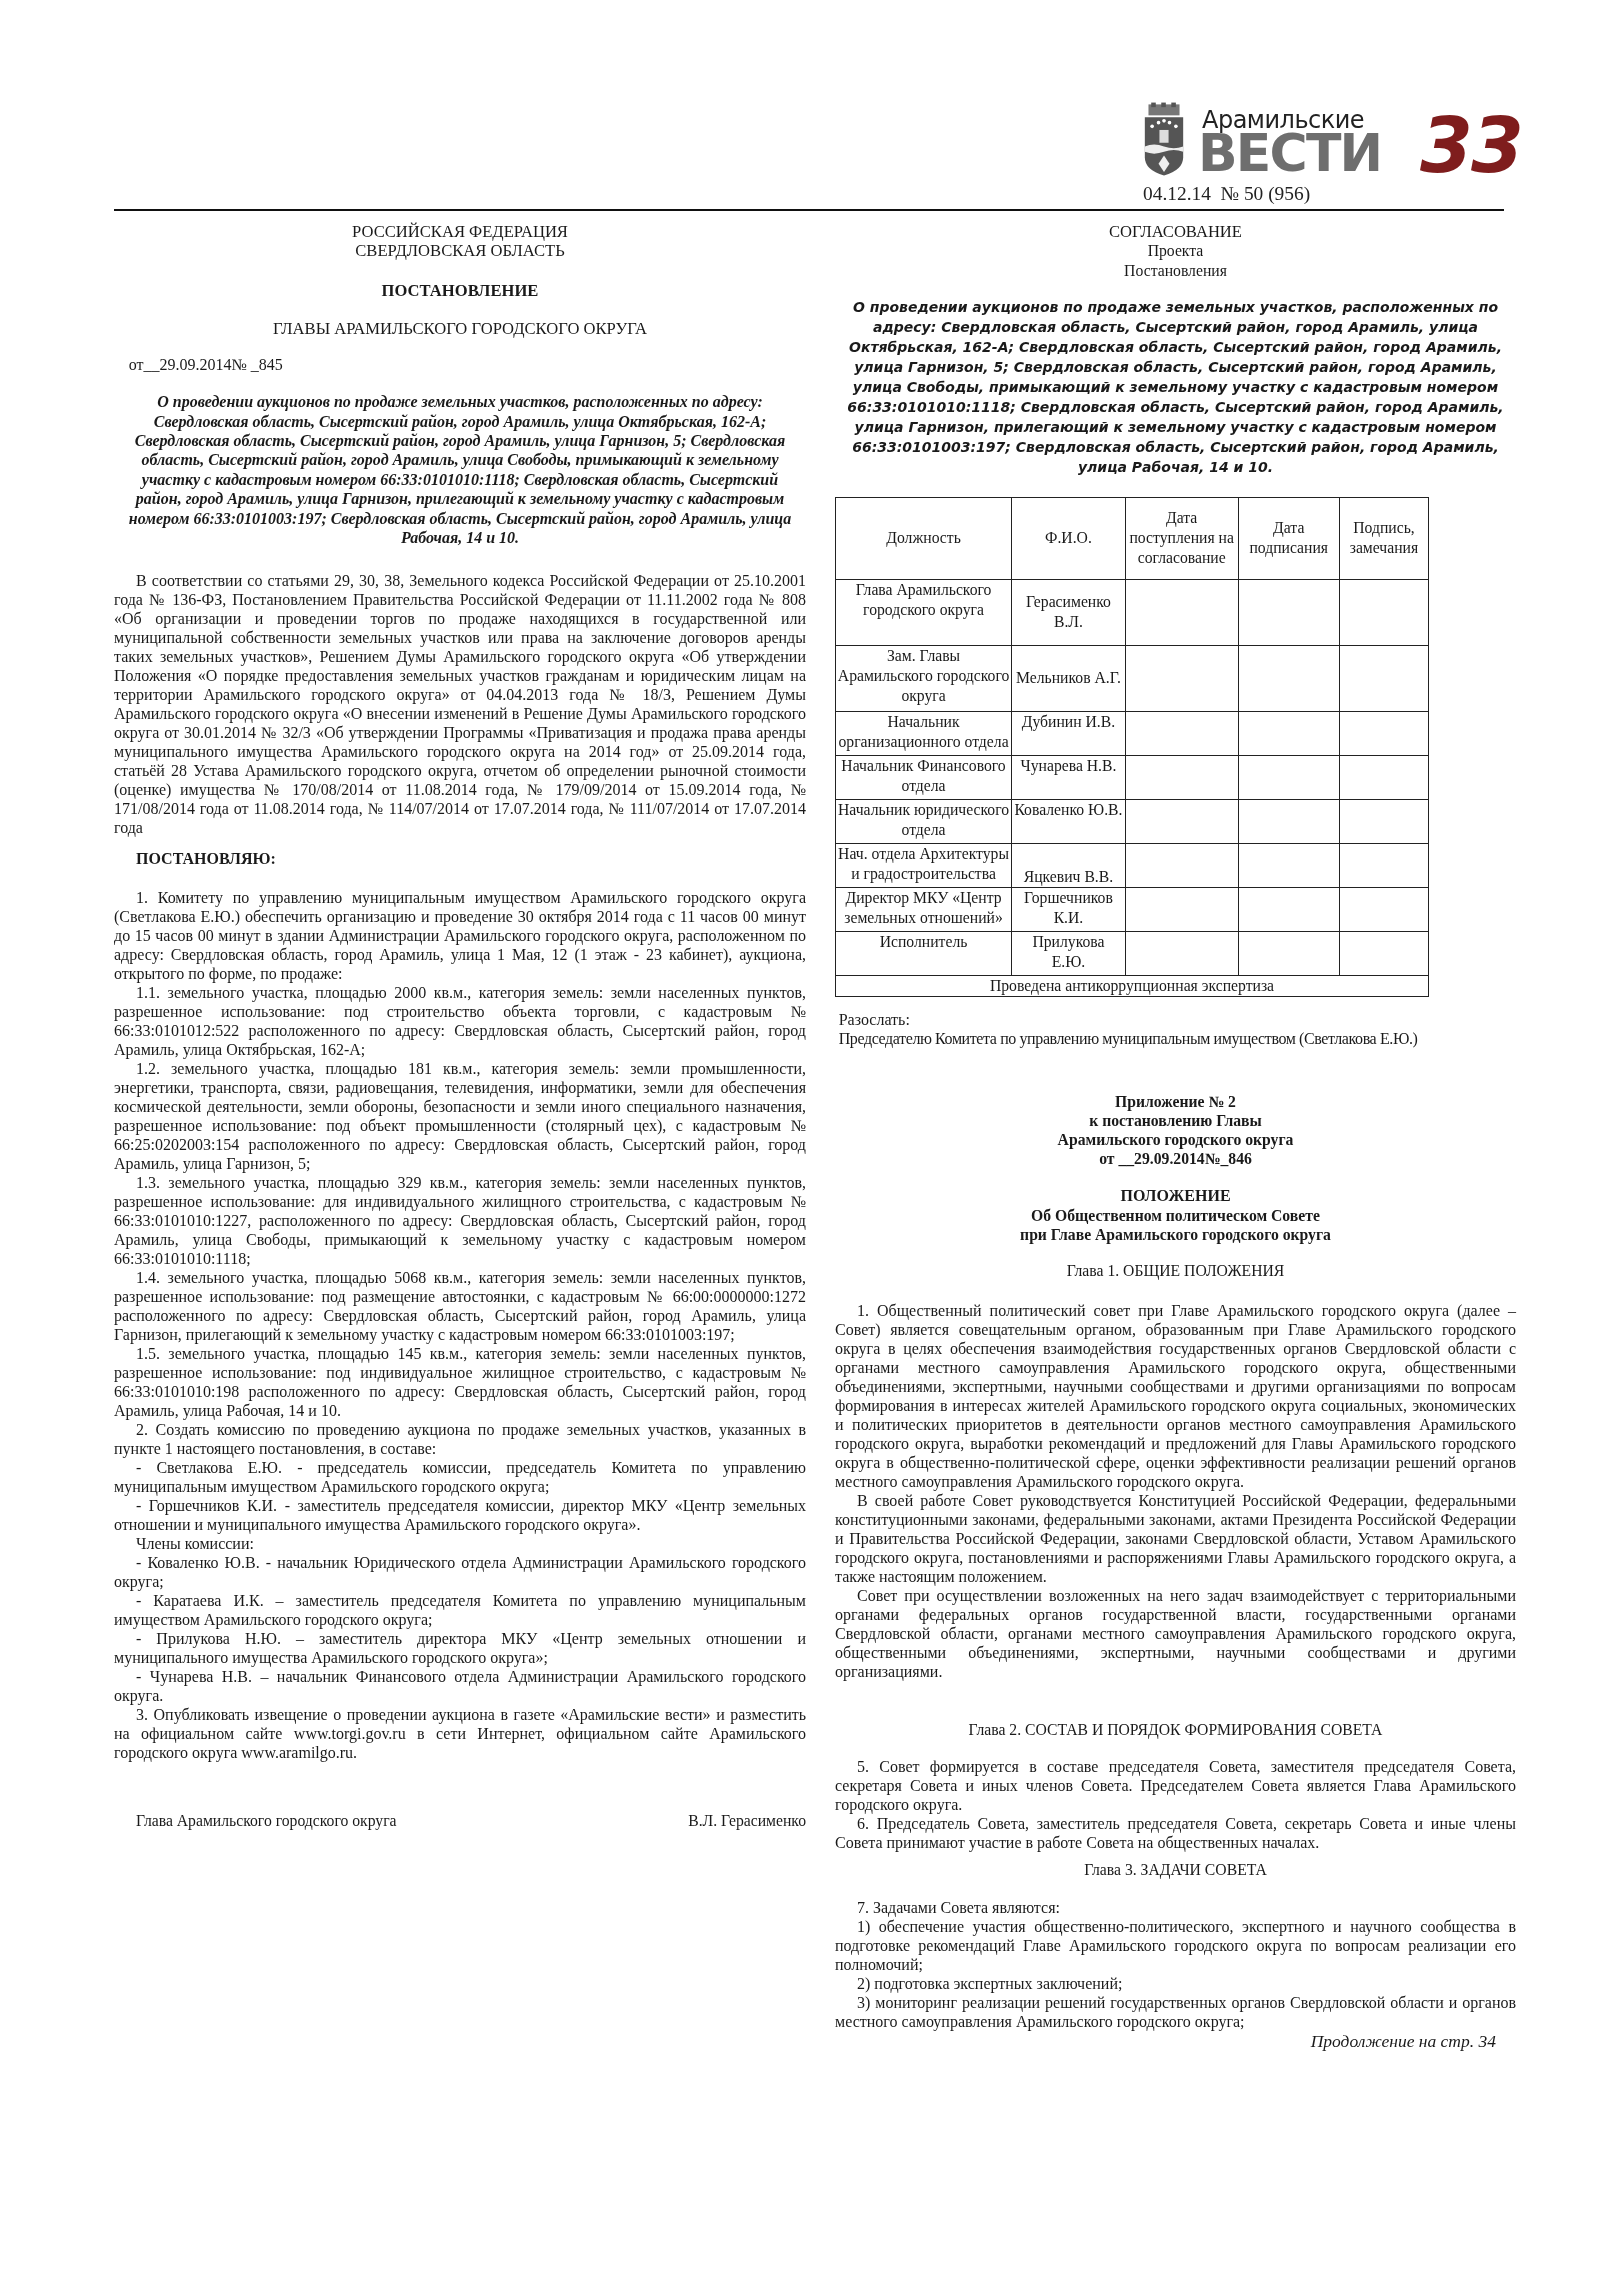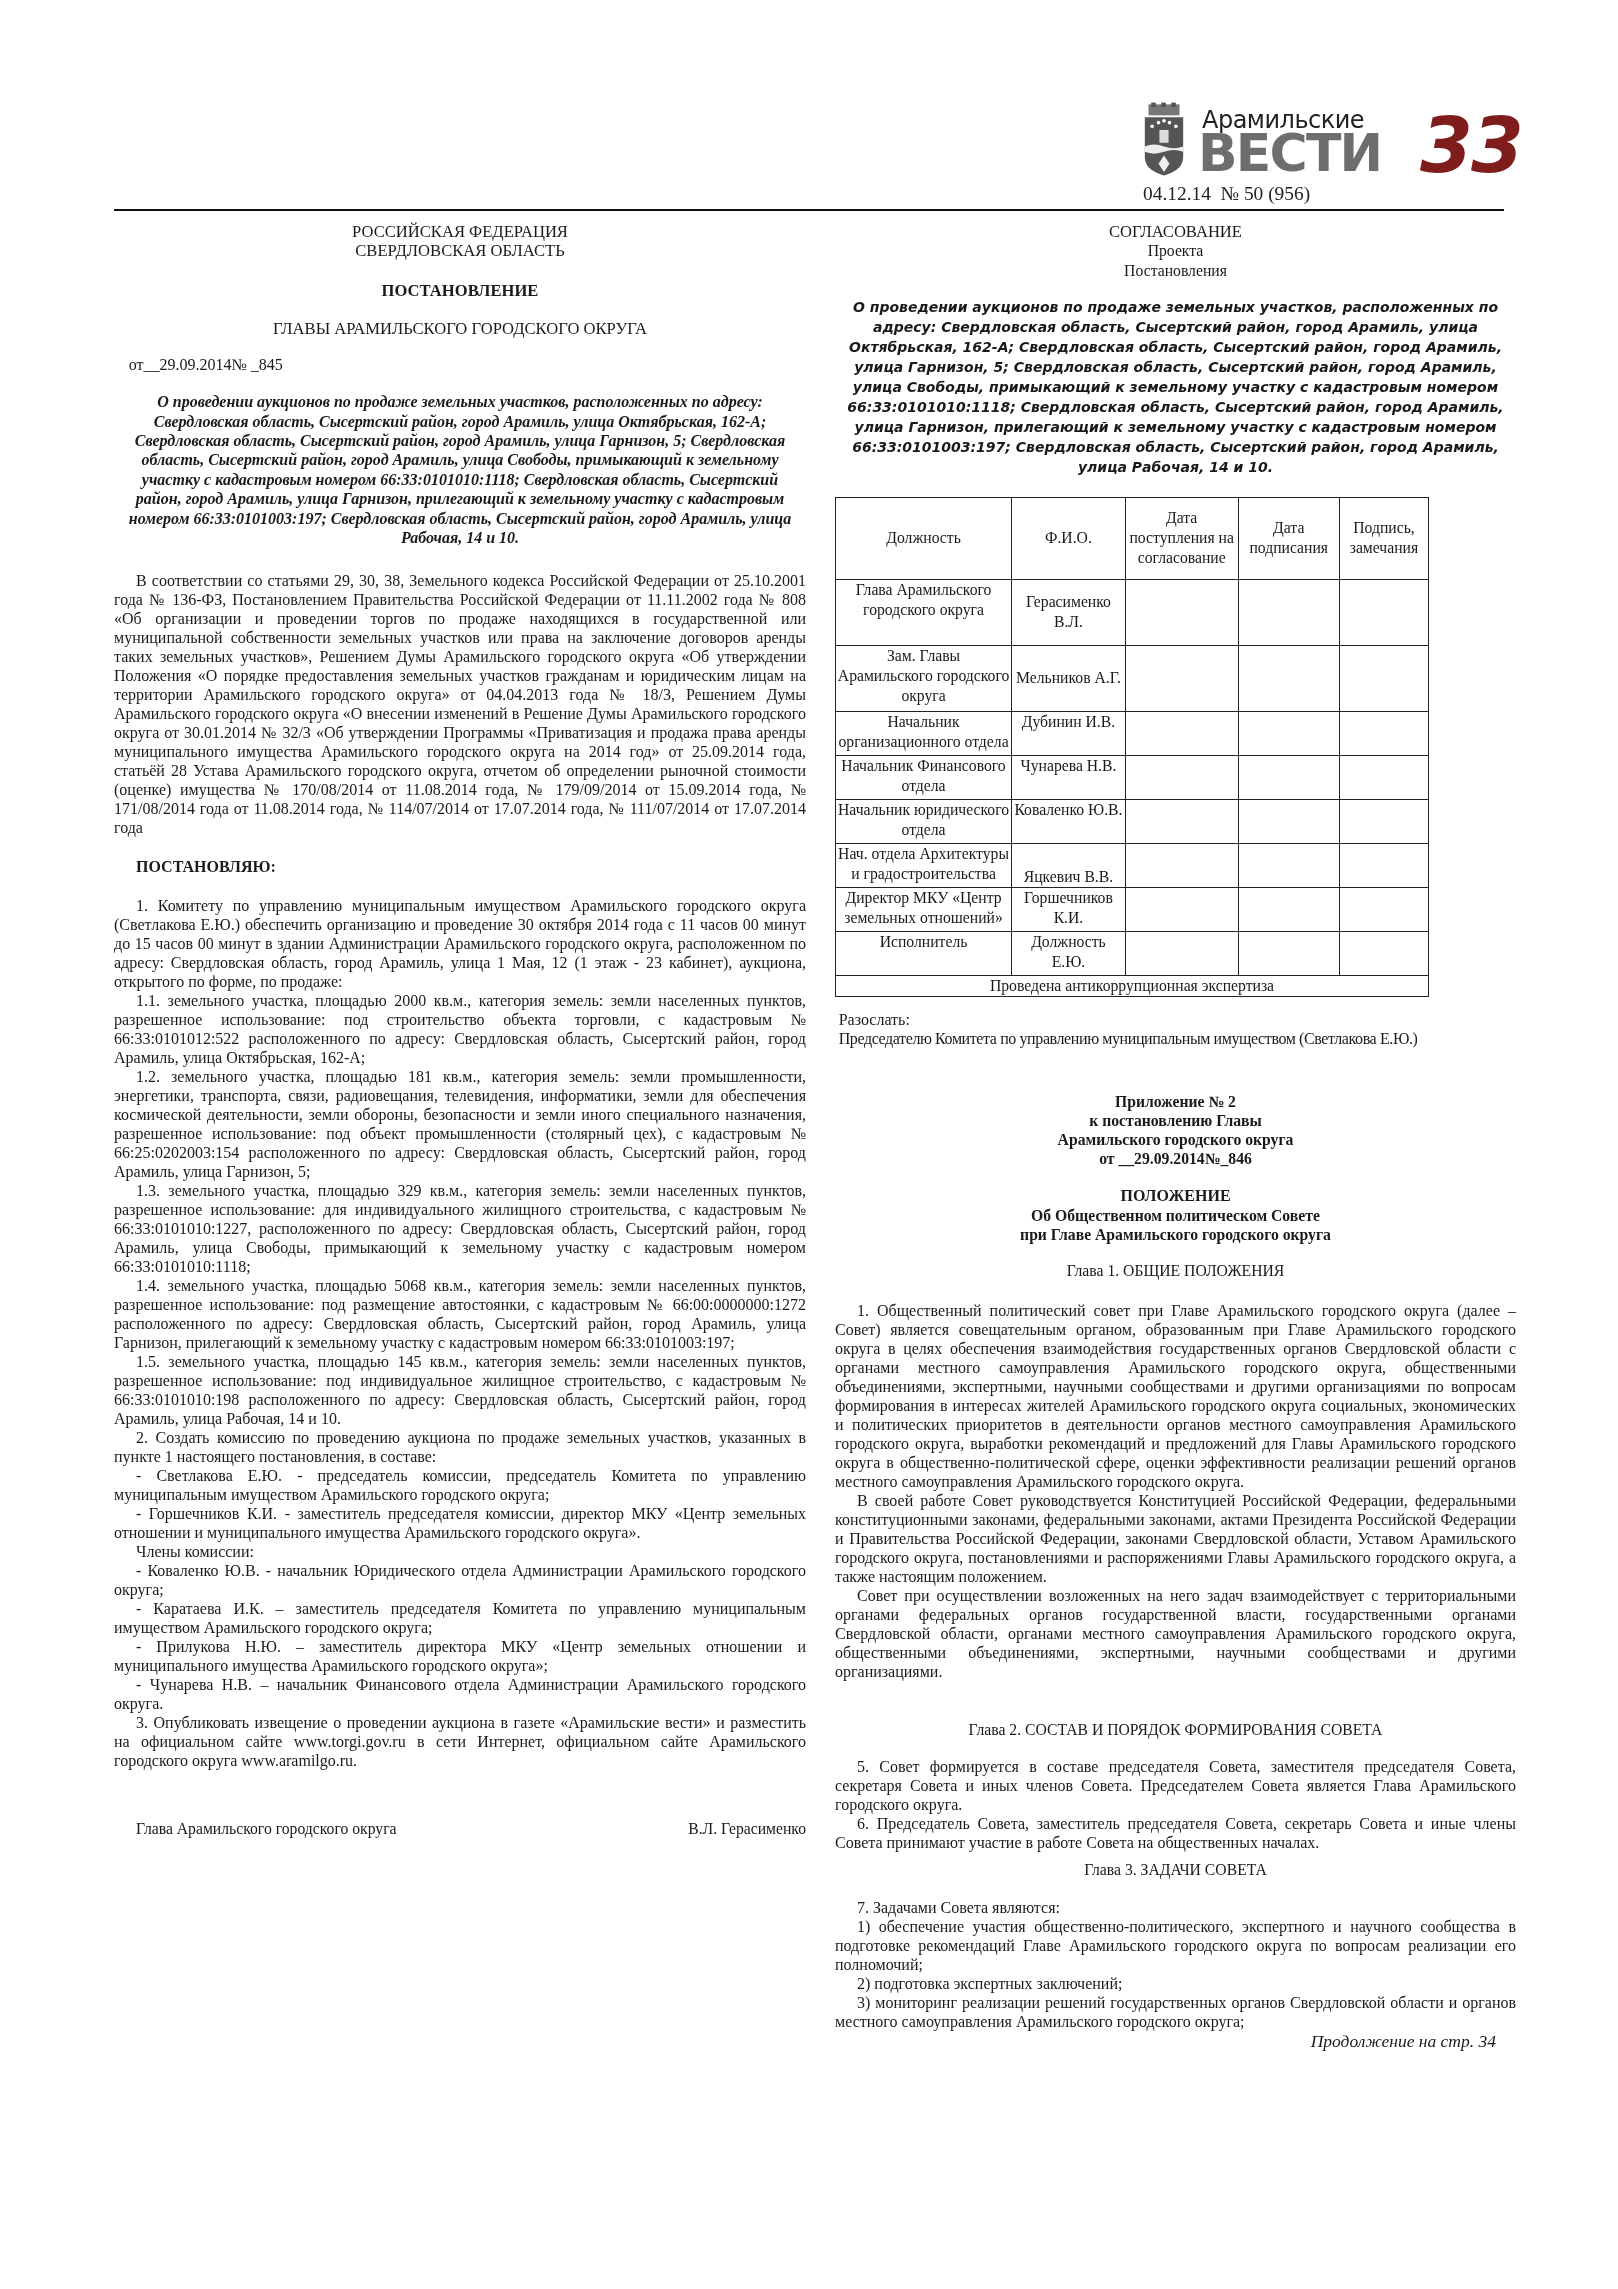--- a/index.html
+++ b/index.html
@@ -68,21 +68,21 @@
   <div class="rule"></div>
 
   <div class="col col-left">
     <p class="hdr">РОССИЙСКАЯ ФЕДЕРАЦИЯ</p>
     <p class="hdr">СВЕРДЛОВСКАЯ ОБЛАСТЬ</p>
     <p class="hdr bold" style="margin-top:20px">ПОСТАНОВЛЕНИЕ</p>
     <p class="hdr" style="margin-top:18.5px">ГЛАВЫ АРАМИЛЬСКОГО ГОРОДСКОГО ОКРУГА</p>
     <p class="p noind" style="margin-top:16.6px;padding-left:14.8px">от__29.09.2014№ _845</p>
     <p class="ital-title" style="margin-top:18.5px">О проведении аукционов по продаже земельных участков, расположенных по адресу: Свердловская область, Сысертский район, город Арамиль, улица Октябрьская, 162-А; Свердловская область, Сысертский район, город Арамиль, улица Гарнизон, 5; Свердловская область, Сысертский район, город Арамиль, улица Свободы, примыкающий к земельному участку с кадастровым номером 66:33:0101010:1118; Свердловская область, Сысертский район, город Арамиль, улица Гарнизон, прилегающий к земельному участку с кадастровым номером 66:33:0101003:197; Свердловская область, Сысертский район, город Арамиль, улица Рабочая, 14 и 10.</p>
     <p class="p" style="margin-top:24px">В соответствии со статьями 29, 30, 38, Земельного кодекса Российской Федерации от 25.10.2001 года № 136-ФЗ, Постановлением Правительства Российской Федерации от 11.11.2002 года № 808 «Об организации и проведении торгов по продаже находящихся в государственной или муниципальной собственности земельных участков или права на заключение договоров аренды таких земельных участков», Решением Думы Арамильского городского округа «Об утверждении Положения «О порядке предоставления земельных участков гражданам и юридическим лицам на территории Арамильского городского округа» от 04.04.2013 года № 18/3, Решением Думы Арамильского городского округа «О внесении изменений в Решение Думы Арамильского городского округа от 30.01.2014 № 32/3 «Об утверждении Программы «Приватизация и продажа права аренды муниципального имущества Арамильского городского округа на 2014 год» от 25.09.2014 года, статьёй 28 Устава Арамильского городского округа, отчетом об определении рыночной стоимости (оценке) имущества № 170/08/2014 от 11.08.2014 года, № 179/09/2014 от 15.09.2014 года, № 171/08/2014 года от 11.08.2014 года, № 114/07/2014 от 17.07.2014 года, № 111/07/2014 от 17.07.2014 года</p>
-    <p class="p bold" style="margin-top:20px">ПОСТАНОВЛЯЮ:</p>
+    <p class="p bold" style="margin-top:12px">ПОСТАНОВЛЯЮ:</p>
     <div style="margin-top:20px">
       <p class="p">1. Комитету по управлению муниципальным имуществом Арамильского городского округа (Светлакова Е.Ю.) обеспечить организацию и проведение 30 октября 2014 года с 11 часов 00 минут до 15 часов 00 минут в здании Администрации Арамильского городского округа, расположенном по адресу: Свердловская область, город Арамиль, улица 1 Мая, 12 (1 этаж - 23 кабинет), аукциона, открытого по форме, по продаже:</p>
       <p class="p">1.1. земельного участка, площадью 2000 кв.м., категория земель: земли населенных пунктов, разрешенное использование: под строительство объекта торговли, с кадастровым № 66:33:0101012:522 расположенного по адресу: Свердловская область, Сысертский район, город Арамиль, улица Октябрьская, 162-А;</p>
       <p class="p">1.2. земельного участка, площадью 181 кв.м., категория земель: земли промышленности, энергетики, транспорта, связи, радиовещания, телевидения, информатики, земли для обеспечения космической деятельности, земли обороны, безопасности и земли иного специального назначения, разрешенное использование: под объект промышленности (столярный цех), с кадастровым № 66:25:0202003:154 расположенного по адресу: Свердловская область, Сысертский район, город Арамиль, улица Гарнизон, 5;</p>
       <p class="p">1.3. земельного участка, площадью 329 кв.м., категория земель: земли населенных пунктов, разрешенное использование: для индивидуального жилищного строительства, с кадастровым № 66:33:0101010:1227, расположенного по адресу: Свердловская область, Сысертский район, город Арамиль, улица Свободы, примыкающий к земельному участку с кадастровым номером 66:33:0101010:1118;</p>
       <p class="p">1.4. земельного участка, площадью 5068 кв.м., категория земель: земли населенных пунктов, разрешенное использование: под размещение автостоянки, с кадастровым № 66:00:0000000:1272 расположенного по адресу: Свердловская область, Сысертский район, город Арамиль, улица Гарнизон, прилегающий к земельному участку с кадастровым номером 66:33:0101003:197;</p>
       <p class="p">1.5. земельного участка, площадью 145 кв.м., категория земель: земли населенных пунктов, разрешенное использование: под индивидуальное жилищное строительство, с кадастровым № 66:33:0101010:198 расположенного по адресу: Свердловская область, Сысертский район, город Арамиль, улица Рабочая, 14 и 10.</p>
       <p class="p">2. Создать комиссию по проведению аукциона по продаже земельных участков, указанных в пункте 1 настоящего постановления, в составе:</p>
       <p class="p">- Светлакова Е.Ю. - председатель комиссии, председатель Комитета по управлению муниципальным имуществом Арамильского городского округа;</p>
       <p class="p">- Горшечников К.И. - заместитель председателя комиссии, директор МКУ «Центр земельных отношении и муниципального имущества Арамильского городского округа».</p>
@@ -160,21 +160,21 @@
         </tr>
         <tr style="height:44px">
           <td>Директор МКУ «Центр земельных отношений»</td>
           <td>Горшечников К.И.</td>
           <td></td>
             <td></td>
             <td></td>
         </tr>
         <tr style="height:44px">
           <td>Исполнитель</td>
-          <td>Должность Е.Ю.</td>
+          <td>Прилукова Е.Ю.</td>
           <td></td>
             <td></td>
             <td></td>
         </tr>
         <tr>
           <td colspan="5">Проведена антикоррупционная экспертиза</td>
         </tr>
       </tbody>
     </table>
 

